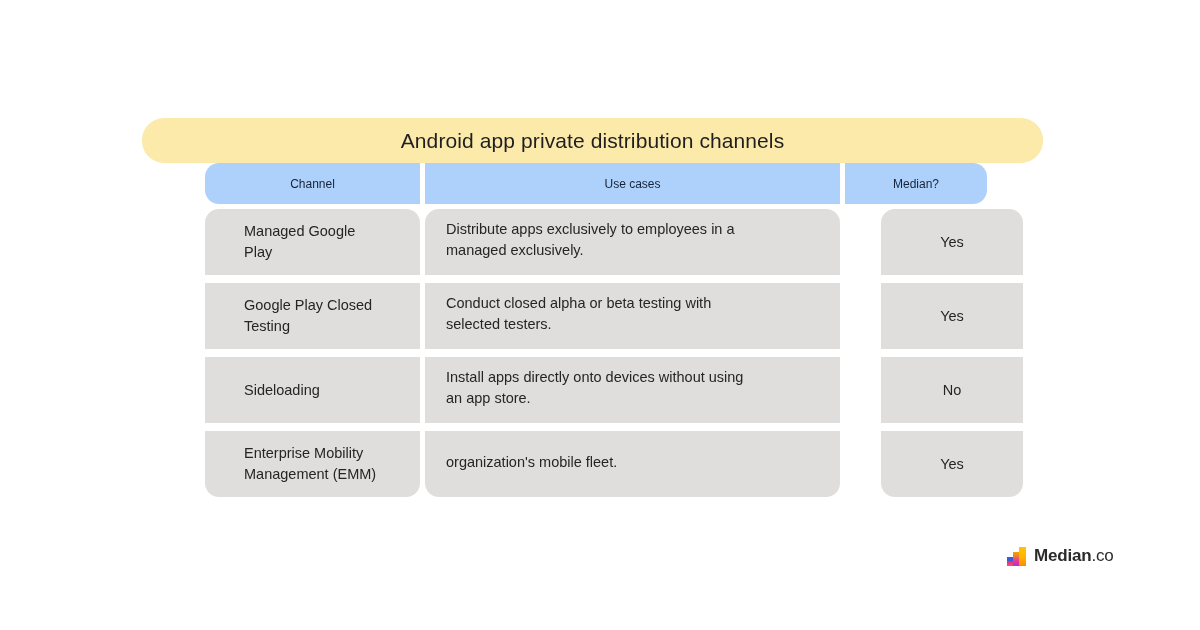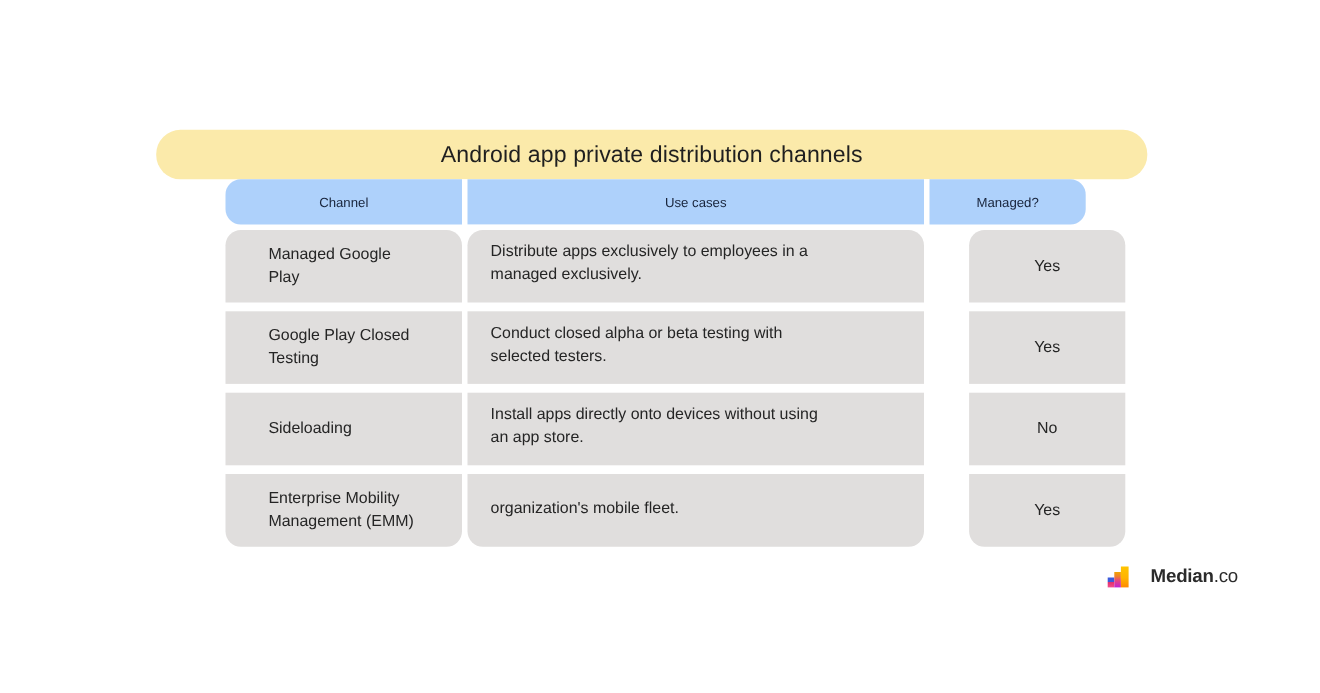--- a/index.html
+++ b/index.html
@@ -114,25 +114,24 @@
   .body-row.last  .bcell.c1 { border-radius: 0 0 14px 14px; }
   .body-row.last  .bcell.c2 { border-radius: 0 0 14px 14px; }
   .body-row.last  .bcell.c3 { border-radius: 0 0 14px 14px; }
 
   .cell-line { display: block; white-space: nowrap; }
 
   
   #logo {
     position: absolute;
     left: 1007px;
-    top: 512px;
+    top: 544px;
     display: flex;
     align-items: center;
     height: 24px;
-    gap: 12px;
   }
   #logo-mark {
     width: 19px;
     height: 19px;
     position: relative;
     margin-right: 8px;
   }
   #logo-mark .bar {
     position: absolute;
     bottom: 0;
@@ -158,21 +157,21 @@
   <div id="title-text">Android app private distribution channels</div>
 </div>
 
 <div id="table">
 
   <div class="row" id="header-row">
     <div class="hcell cell-c1 first">Channel</div>
     <div class="gap"></div>
     <div class="hcell cell-c2 middle">Use cases</div>
     <div class="gap"></div>
-    <div class="hcell cell-c3 last">Managed?</div>
+    <div class="hcell cell-c3 last">Median?</div>
   </div>
 
   <div class="row body-row first">
     <div class="bcell cell-c1 c1">
       <span class="cell-line">Managed Google</span>
       <span class="cell-line">Play</span>
     </div>
     <div class="gap"></div>
     <div class="bcell cell-c2 c2">
       <span class="cell-line">Distribute apps exclusively to employees in a</span>

